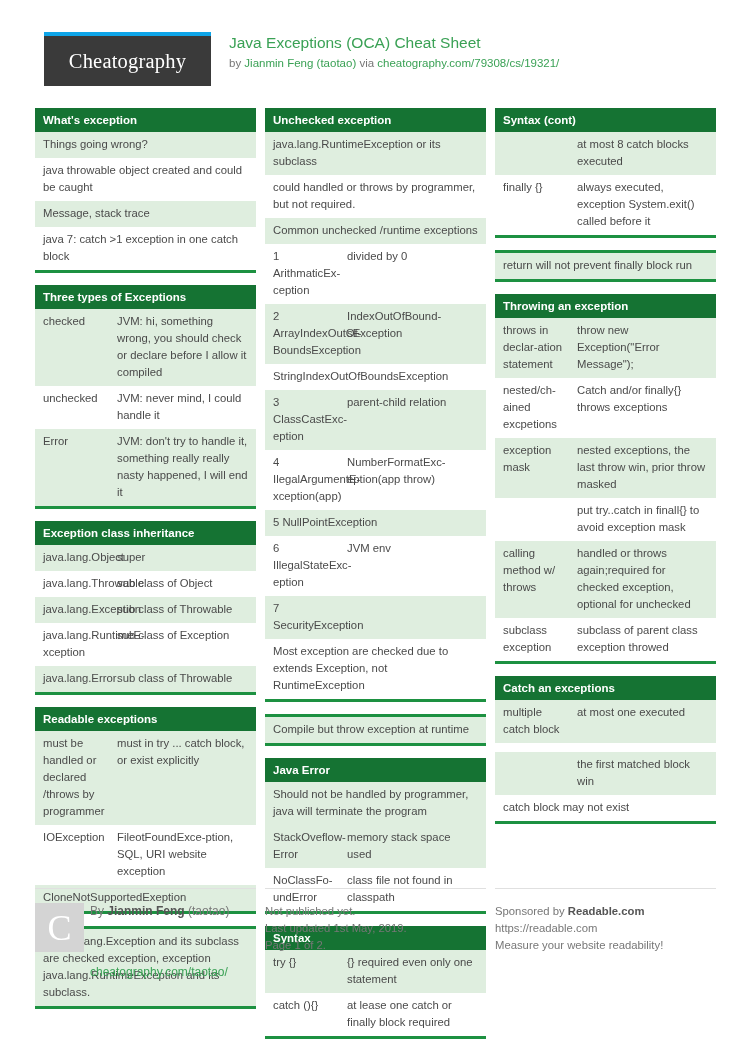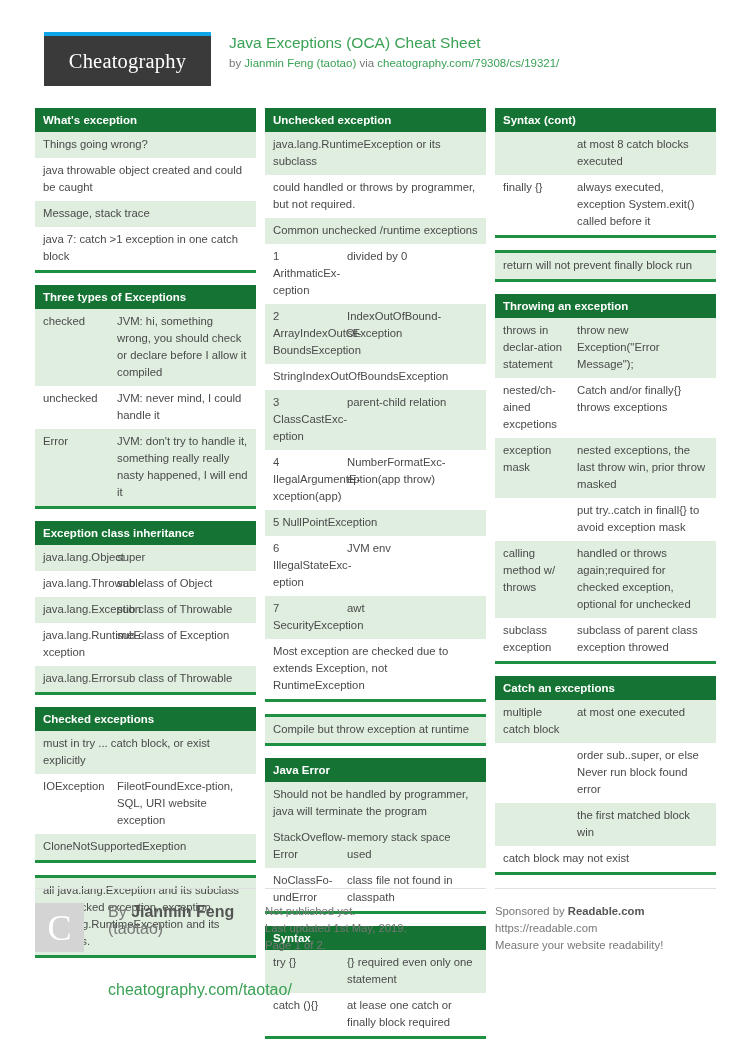--- a/index.html
+++ b/index.html
@@ -106,21 +106,21 @@
   .avatar {
     width: 49px; height: 49px;
     background: #d4d4d4;
     color: #ffffff;
     font-family: "Liberation Serif", serif;
     font-size: 36px;
     display: flex; align-items: center; justify-content: center;
     flex: none;
     line-height: 1;
   }
-  .fmeta { padding-left: 24px; font-size: 16px; color: #777777; line-height: 17px; }
+  .fmeta { padding-left: 6px; font-size: 12px; color: #777777; line-height: 17px; }
   .fmeta .strong { font-weight: bold; color: #555555; }
   .fmeta .lnk { color: #3aa155; text-decoration: none; margin-top: 44px; }
   .ftext { font-size: 11.3px; color: #777777; line-height: 17px; }
   .ftext .strong { font-weight: bold; color: #555555; }
 </style>
 </head>
 <body>
 
 <div class="page">
 
@@ -185,22 +185,23 @@
           <div class="row">
             <div class="c1">java.lang.RuntimeE-xception</div>
             <div class="c2">sub class of Exception</div>
           </div>
           <div class="row alt">
             <div class="c1">java.lang.Error</div>
             <div class="c2">sub class of Throwable</div>
           </div>
         </div>
         <div class="card">
-          <div class="card-head">Checked exceptions</div>
-          <div class="row alt">
+          <div class="card-head">Readable exceptions</div>
+          <div class="row alt">
+            <div class="c1">must be handled or declared /throws by programmer</div>
             <div class="c2">must in try ... catch block, or exist explicitly</div>
           </div>
           <div class="row">
             <div class="c1">IOException</div>
             <div class="c2">FileotFoundExce-ption, SQL, URI website exception</div>
           </div>
           <div class="row alt full">
             <div class="c2">CloneNotSupportedExeption</div>
           </div>
         </div>
@@ -243,21 +244,20 @@
           </div>
           <div class="row alt full">
             <div class="c2">5 NullPointException</div>
           </div>
           <div class="row">
             <div class="c1">6 IllegalStateExc-eption</div>
             <div class="c2">JVM env</div>
           </div>
           <div class="row alt">
             <div class="c1">7 SecurityException</div>
-            <div class="c2">awt</div>
           </div>
           <div class="row full">
             <div class="c2">Most exception are checked due to extends Exception, not RuntimeException</div>
           </div>
         </div>
         <div class="card noheader">
           <div class="row alt full">
             <div class="c2">Compile but throw exception at runtime</div>
           </div>
         </div>
@@ -332,21 +332,20 @@
           </div>
         </div>
         <div class="card">
           <div class="card-head">Catch an exceptions</div>
           <div class="row alt">
             <div class="c1">multiple catch block</div>
             <div class="c2">at most one executed</div>
           </div>
           <div class="row">
             <div class="c1"></div>
-            <div class="c2">order sub..super, or else Never run block found error</div>
           </div>
           <div class="row alt">
             <div class="c1"></div>
             <div class="c2">the first matched block win</div>
           </div>
           <div class="row full">
             <div class="c2">catch block may not exist</div>
           </div>
         </div>
       </div>

